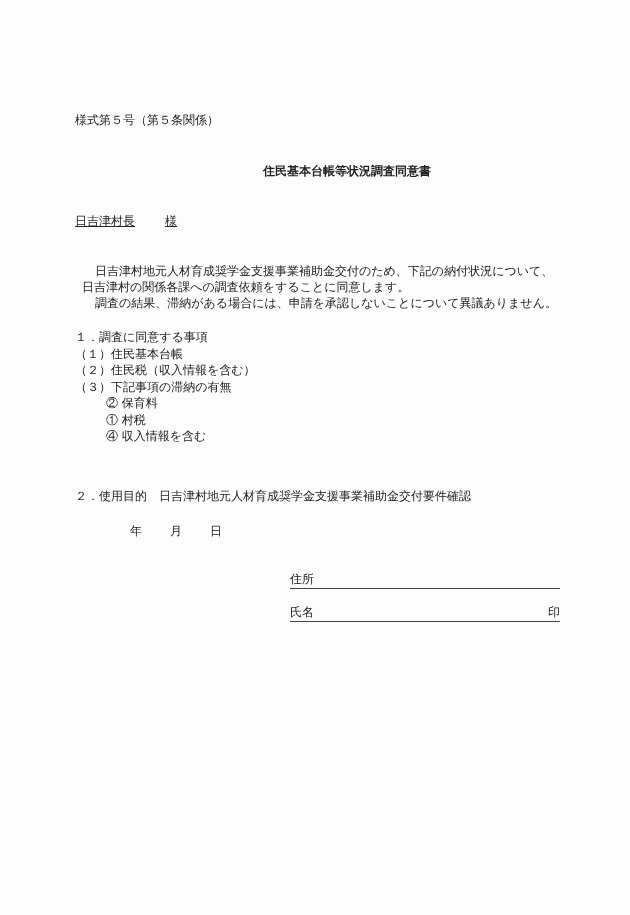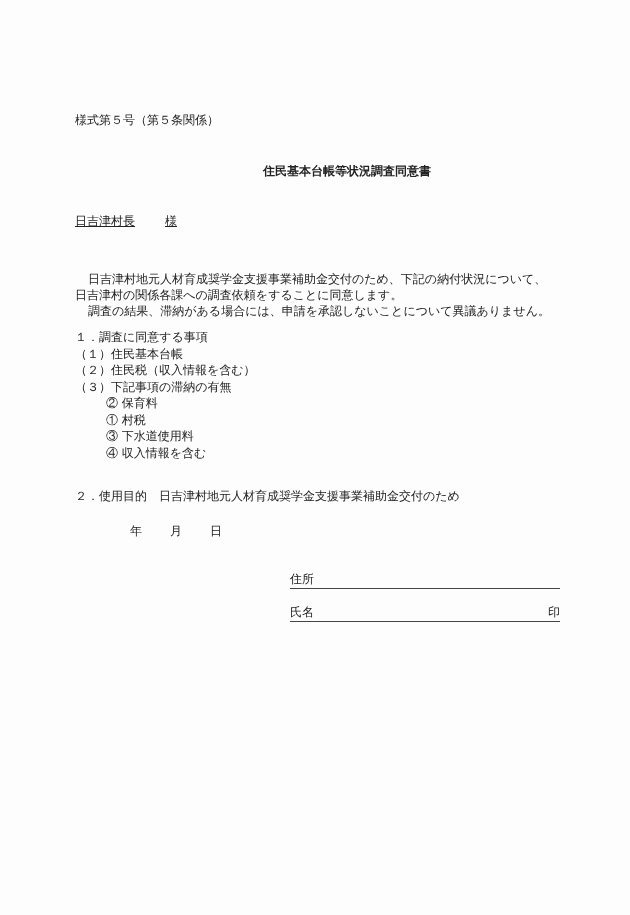--- a/index.html
+++ b/index.html
@@ -10,21 +10,21 @@
       overflow: hidden;
       font-family: "DejaVu Serif", "Liberation Serif", serif;
       color: #222;
       font-size: 12px;
     }
     .abs { position: absolute; white-space: nowrap; line-height: 16px; }
     .form-no { left: 75px; top: 112px; }
     .doc-title { left: 263px; top: 163px; font-weight: bold; }
     .addressee { left: 75px; top: 213px; text-decoration: underline; }
     .addressee .sama { margin-left: 30px; }
-    .para { left: 75px; top: 263px; width: 520px; margin-top: 8px; }
+    .para { left: 82px; top: 263px; width: 520px; }
     .para div { line-height: 16px; }
     .indent1 { padding-left: 13px; }
     .sec1 { left: 75px; top: 329px; }
     .sec1 .row { line-height: 16.5px; }
     .sec1 .sub { padding-left: 0px; }
     .sec1 .subsub { padding-left: 31px; }
     .sec2 { left: 75px; top: 488px; }
     .sec2 .purpose { margin-left: 12px; }
     .date { left: 130px; top: 523px; }
     .date span + span { margin-left: 28px; }
@@ -50,26 +50,25 @@
   <div class="indent1">調査の結果、滞納がある場合には、申請を承認しないことについて異議ありません。</div>
 </div>
 
 <div class="abs sec1">
   <div class="row">１．調査に同意する事項</div>
   <div class="row sub">（１）住民基本台帳</div>
   <div class="row sub">（２）住民税（収入情報を含む）</div>
   <div class="row sub">（３）下記事項の滞納の有無</div>
   <div class="row subsub">②  保育料</div>
   <div class="row subsub">①  村税</div>
-  <div class="row subsub">③  下水道使用料</div>
   <div class="row subsub">④  収入情報を含む</div>
 </div>
 
 <div class="abs sec2">
-  <span>２．使用目的</span><span class="purpose">日吉津村地元人材育成奨学金支援事業補助金交付のため</span>
+  <span>２．使用目的</span><span class="purpose">日吉津村地元人材育成奨学金支援事業補助金交付要件確認</span>
 </div>
 
 <div class="abs date">
   <span>年</span><span>月</span><span>日</span>
 </div>
 
 <div class="sig sig-address">
   <span>住所</span>
 </div>
 

